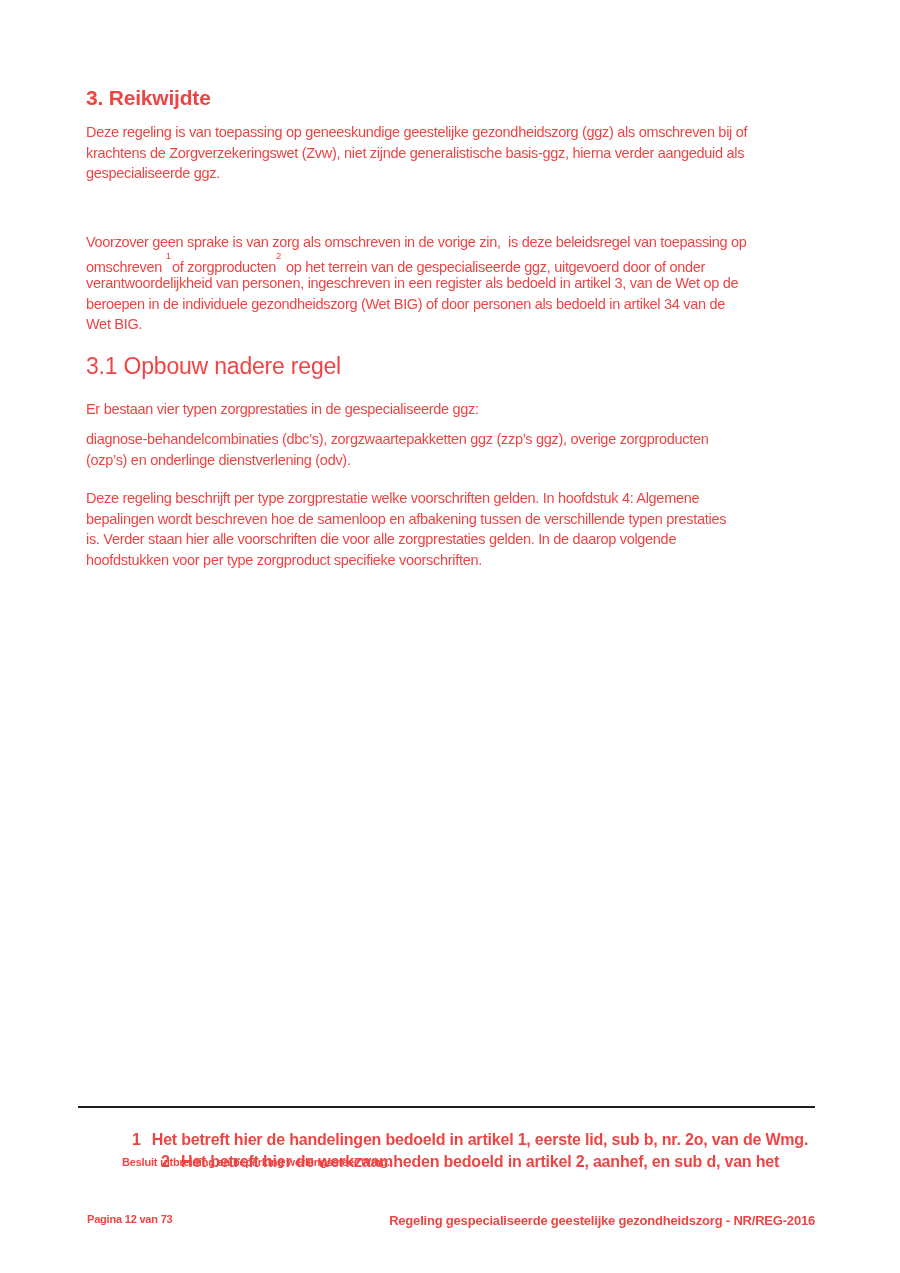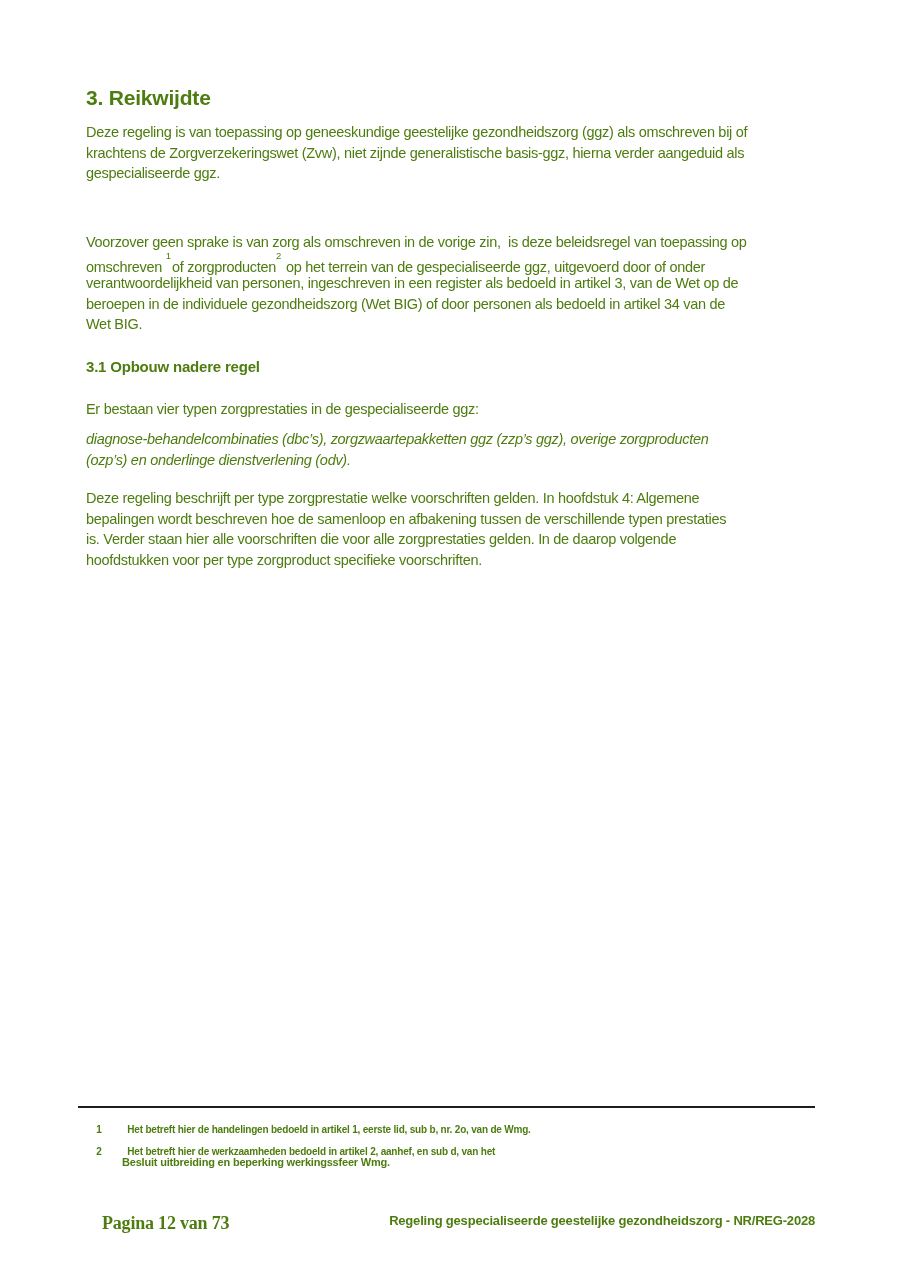--- a/index.html
+++ b/index.html
@@ -6,102 +6,102 @@
     margin: 0;
     padding: 0;
     background: #ffffff;
   }
   .page {
     position: relative;
     width: 900px;
     height: 1273px;
     background: #ffffff;
     font-family: "Liberation Sans", sans-serif;
-    color: #4d7c0f;
+    color: #ef4444;
     overflow: hidden;
   }
   .h1 {
     position: absolute;
     left: 86px;
     top: 84px;
     font-size: 21px;
     line-height: 27px;
     font-weight: 700;
     letter-spacing: -0.2px;
     margin: 0;
   }
   .h2 {
     position: absolute;
     left: 86px;
     top: 351px;
-    font-size: 15px;
+    font-size: 23px;
     line-height: 31px;
-    font-weight: 700;
+    font-weight: 400;
     letter-spacing: -0.2px;
     margin: 0;
   }
   .para {
     position: absolute;
     left: 86px;
     width: 740px;
   }
   .line {
     white-space: pre;
     font-size: 14.5px;
     line-height: 20.5px;
     height: 20.5px;
     letter-spacing: -0.3px;
   }
-  .p4 .line { line-height: 21px; height: 21px; font-style: italic; }
+  .p4 .line { line-height: 21px; height: 21px; }
   .sup {
     font-size: 9.5px;
     position: relative;
     top: -6.5px;
     margin-right: 1px;
     letter-spacing: 0;
   }
   .fnrule {
     position: absolute;
     left: 78px;
     top: 1106px;
     width: 737px;
     height: 2px;
     background: #1d1d1b;
   }
   .footnote {
     position: absolute;
     left: 86px;
     width: 740px;
-    font-size: 10px;
+    font-size: 16px;
     font-weight: 600;
     letter-spacing: -0.2px;
     white-space: pre;
+    text-align: center;
   }
   .fn-num {
     display: inline-block;
     width: 31px;
   }
   .footnote-cont {
     position: absolute;
     left: 122px;
     width: 700px;
     font-size: 11px;
     font-weight: 600;
     letter-spacing: -0.2px;
     white-space: pre;
   }
   .footer-left {
     position: absolute;
-    left: 102px;
+    left: 87px;
     top: 1213px;
-    font-size: 18px;
+    font-size: 11px;
     font-weight: 600;
     letter-spacing: -0.2px;
     white-space: pre;
-    font-family: Liberation Serif, serif;
   }
   .footer-right {
     position: absolute;
     right: 85px;
     top: 1213px;
     font-size: 13px;
     font-weight: 600;
     letter-spacing: -0.2px;
     text-align: right;
     white-space: pre;
@@ -152,15 +152,15 @@
     <span class="fn-num">1</span><span>Het betreft hier de handelingen bedoeld in artikel 1, eerste lid, sub b, nr. 2o, van de Wmg.</span>
   </div>
 
   <div class="footnote" style="top:1135px">
     <span class="fn-num">2</span><span>Het betreft hier de werkzaamheden bedoeld in artikel 2, aanhef, en sub d, van het</span>
   </div>
 
   <div class="footnote-cont" style="top:1156px">Besluit uitbreiding en beperking werkingssfeer Wmg.</div>
 
   <div class="footer-left">Pagina 12 van 73</div>
-  <div class="footer-right">Regeling gespecialiseerde geestelijke gezondheidszorg - NR/REG-2028</div>
+  <div class="footer-right">Regeling gespecialiseerde geestelijke gezondheidszorg - NR/REG-2016</div>
 
 </div>
 
 </body></html>

